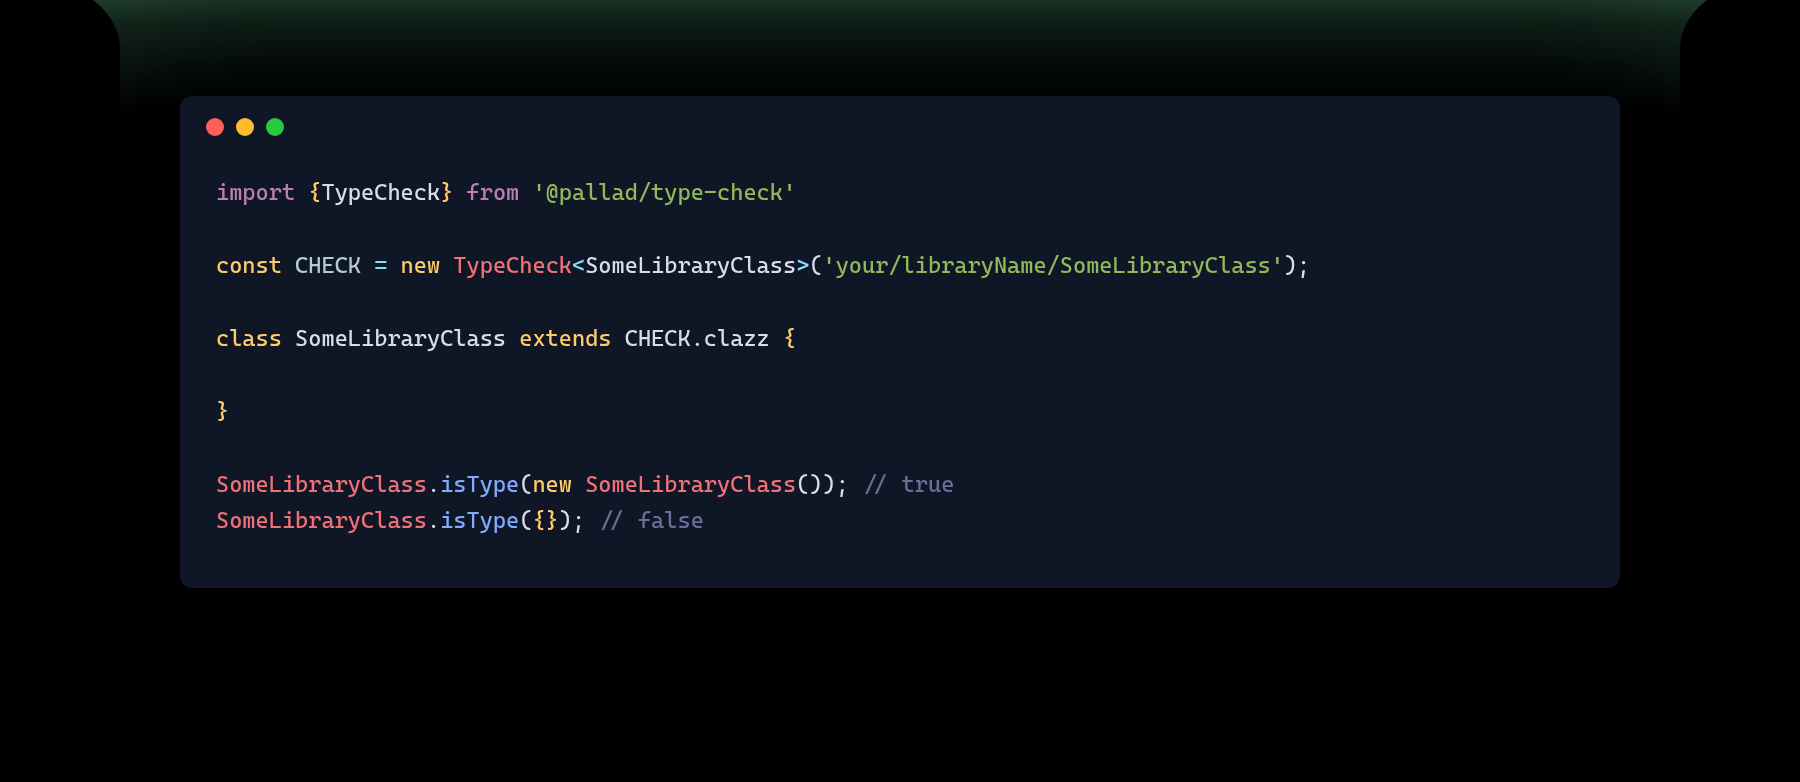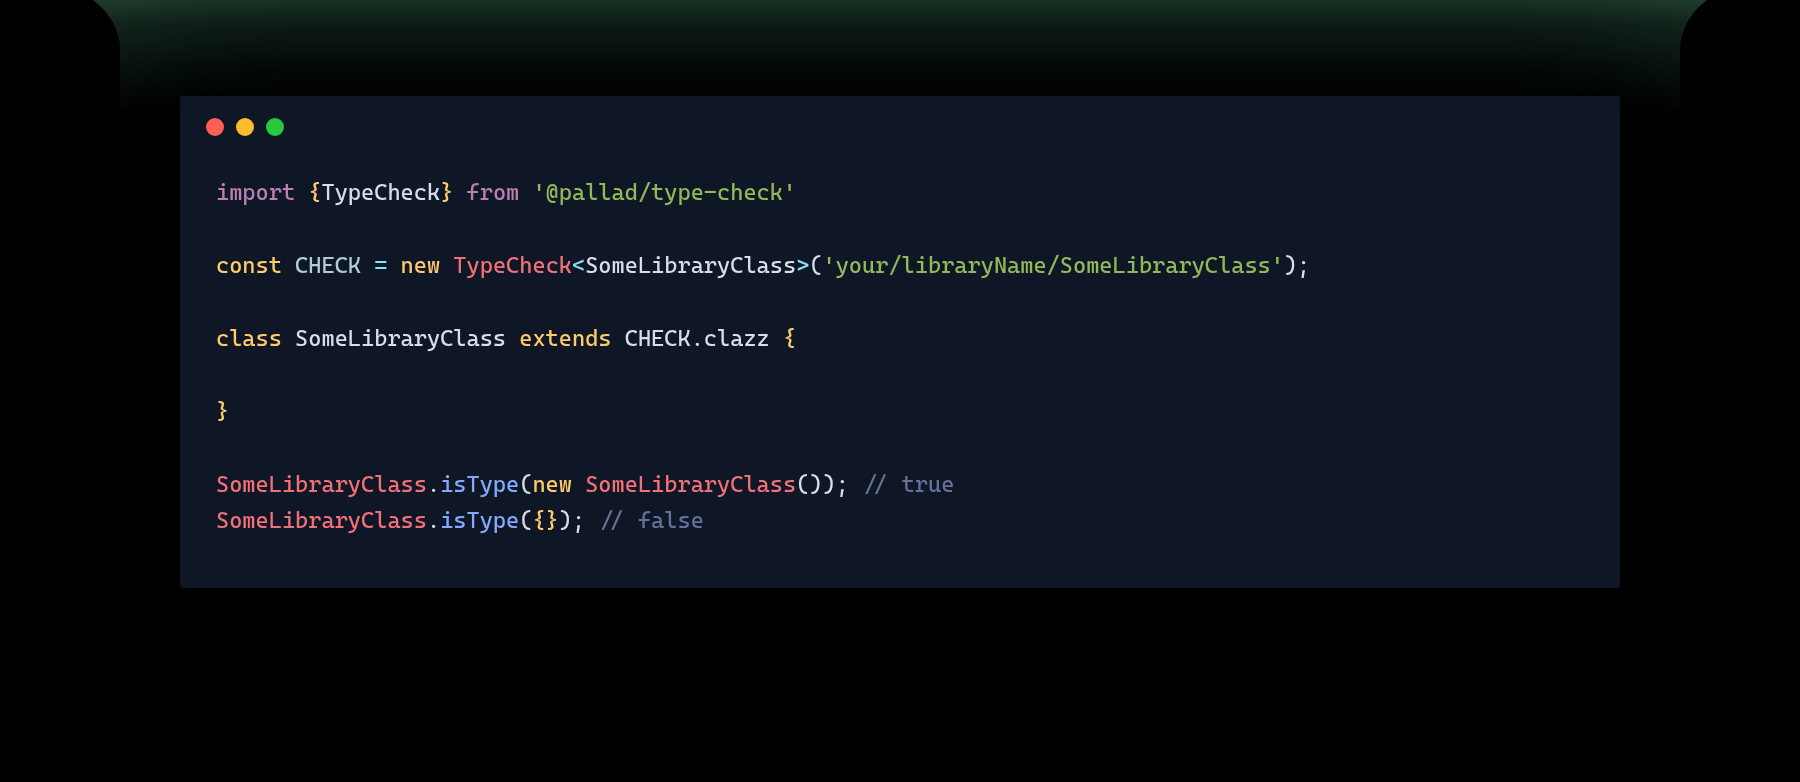--- a/index.html
+++ b/index.html
@@ -55,21 +55,21 @@
     filter: blur(60px);
     pointer-events: none;
   }
 
   .code-card {
     position: absolute;
     top: 96px;
     left: 50%;
     transform: translateX(-50%);
     width: 1440px;
-    border-radius: 3px;
+    border-radius: 12px;
     background: #0f1626;
     box-shadow: 0 40px 120px rgba(0,0,0,0.85), 0 10px 40px rgba(0,0,0,0.7);
     color: #d8dee9;
     padding-bottom: 50px;
   }
 
   .titlebar {
     display: flex;
     align-items: center;
     gap: 12px;

